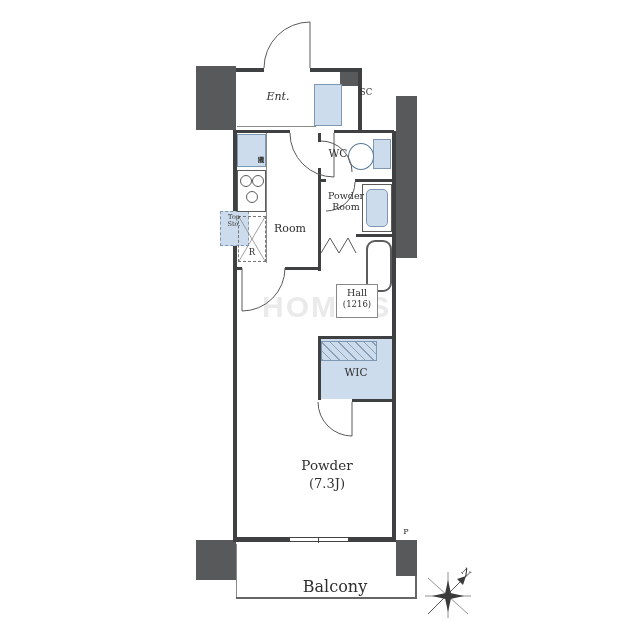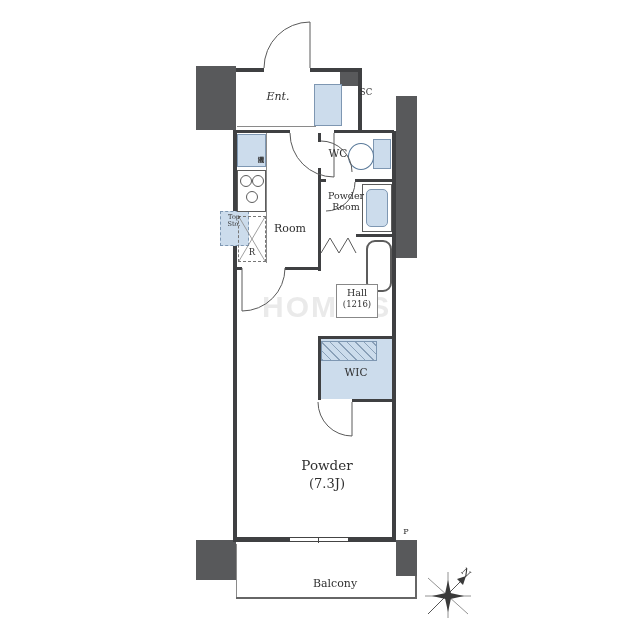--- a/index.html
+++ b/index.html
@@ -123,17 +123,17 @@
 Room</div>
   <div class="lbl" style="left:270px;top:223px;width:40px;font-size:11px;">Room</div>
   <div class="lbl" style="left:219px;top:214px;width:30px;font-size:6.5px;">Top
 Sto.</div>
   <div class="lbl" style="left:240px;top:248px;width:24px;font-size:8.5px;">R</div>
   <div class="lbl" style="left:338px;top:288px;width:38px;font-size:9.5px;">Hall</div>
   <div class="lbl" style="left:338px;top:300px;width:38px;font-size:8.5px;">(1216)</div>
   <div class="lbl" style="left:336px;top:366px;width:40px;font-size:10.5px;">WIC</div>
   <div class="lbl" style="left:277px;top:458px;width:100px;font-size:13.5px;">Powder</div>
   <div class="lbl" style="left:277px;top:477px;width:100px;font-size:13px;">(7.3J)</div>
-  <div class="lbl" style="left:298px;top:578px;width:74px;font-size:11px;">Balcony</div>
+  <div class="lbl" style="left:298px;top:578px;width:74px;font-size:16px;">Balcony</div>
   <div class="lbl" style="left:400px;top:527px;width:12px;font-size:8px;">P</div>
   <div class="lbl" style="left:459px;top:567px;width:14px;font-size:10px;transform:rotate(45deg);">N</div>
 
 </div>
 
 </body></html>

